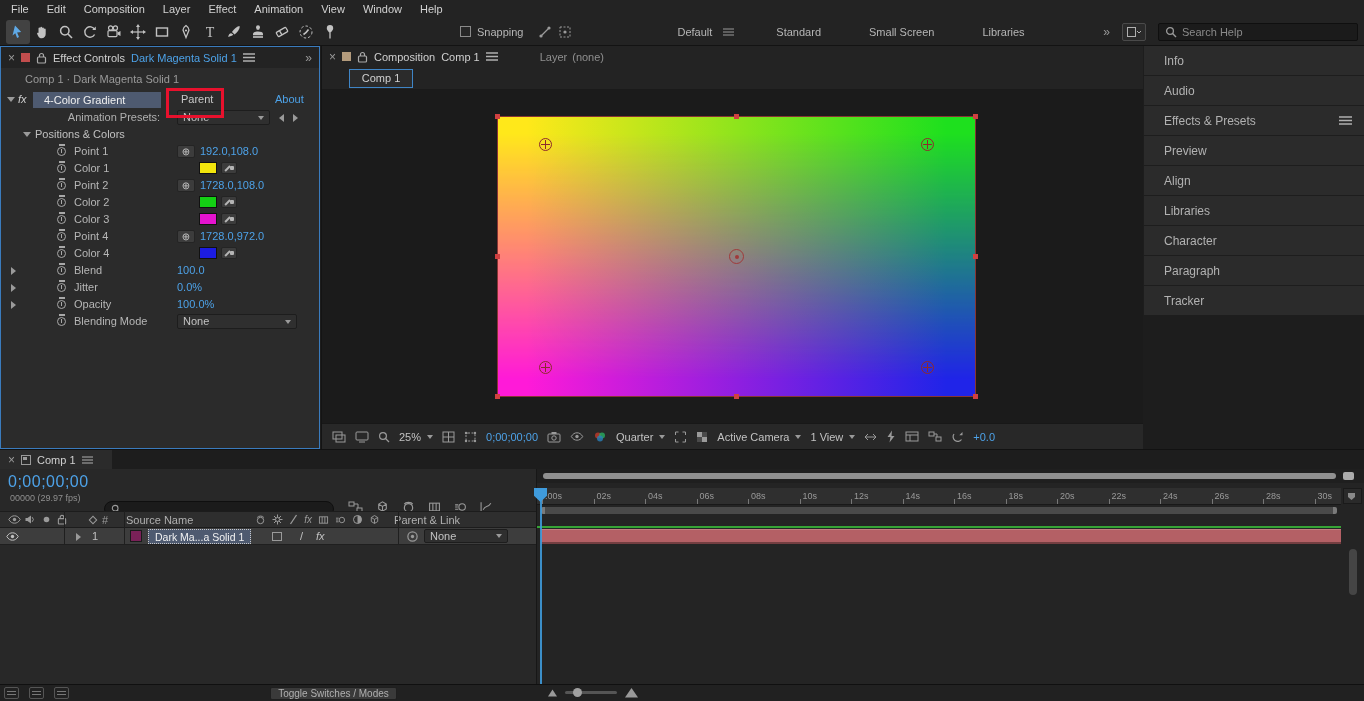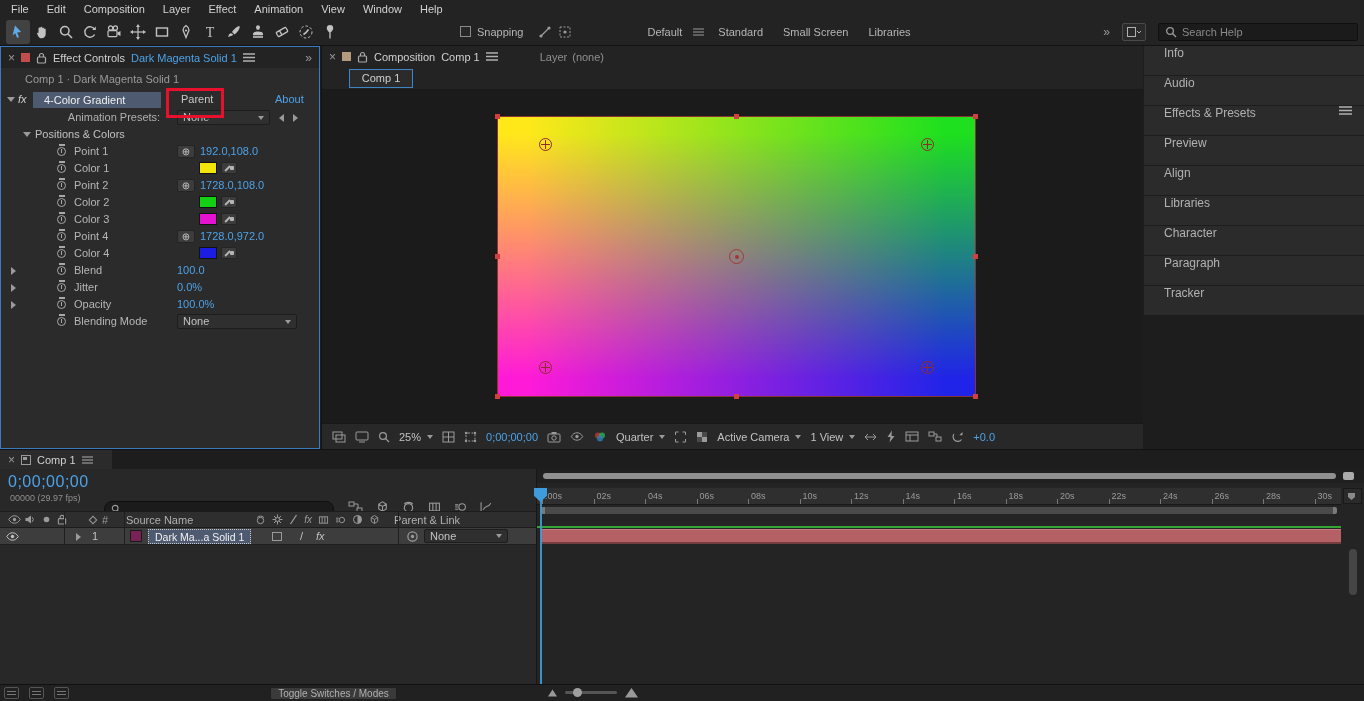--- a/index.html
+++ b/index.html
@@ -48,21 +48,21 @@
 .dd{display:inline-flex;align-items:center;justify-content:space-between;background:#2f2f2f;border:1px solid #1d1d1d;border-radius:2px;padding:0 5px;height:15px;color:#c2c2c2;line-height:13px}
 
 .cp{position:absolute;width:13px;height:13px;border:1.6px solid #8e2c2c;border-radius:50%}
 .cp::before{content:"";position:absolute;left:50%;top:1px;bottom:1px;width:1.5px;margin-left:-.75px;background:#8e2c2c}
 .cp::after{content:"";position:absolute;top:50%;left:1px;right:1px;height:1.5px;margin-top:-.75px;background:#8e2c2c}
 .ctr{position:absolute;width:15px;height:15px;border:1.6px solid #a03a3a;border-radius:50%}
 .ctr::before{content:"";position:absolute;left:50%;top:50%;width:4px;height:4px;margin:-2px;background:#a03a3a;border-radius:50%}
 .hdl{position:absolute;width:5px;height:5px;background:#d04040}
 .vbar-item{flex:none;display:inline-flex;align-items:center}
 
-.dock-row{height:29px;margin-bottom:1px;background:#2b2b2b;display:flex;align-items:flex-start;padding-left:20px;font-size:12px;color:#b2b2b2}
+.dock-row{height:29px;margin-bottom:1px;background:#2b2b2b;display:flex;align-items:center;padding-left:20px;font-size:12px;color:#b2b2b2}
 
 .tick{flex:none;width:51.5px;position:relative;color:#9a9a9a;font-size:9px;padding-left:3px}
 .tick::before{content:"";position:absolute;left:0;bottom:-3px;width:1px;height:5px;background:#777}
 .mini-btn{width:15px;height:12px;border:1px solid #555;border-radius:2px;margin-right:10px;position:relative}
 .mini-btn::before{content:"";position:absolute;left:2px;right:2px;top:3px;height:1px;background:#777;box-shadow:0 3px 0 #777}
 .toggle-btn{position:absolute;left:270px;top:2px;width:127px;height:13px;background:#3a3a3a;border:1px solid #1f1f1f;border-radius:2px;font-size:10px;color:#b0b0b0;text-align:center;line-height:11px}
 .colsep{position:absolute;top:61px;height:34px;width:1px;background:#1f1f1f}
 </style>
 </head>
 <body>
@@ -182,21 +182,21 @@
           </svg>
         </span>
       <span class="mi">
           <svg width="14" height="14" viewBox="0 0 14 14">
             <rect x="2" y="2" width="10" height="10" fill="none" stroke="#9a9a9a" stroke-dasharray="2 1.5"></rect>
             <circle cx="7" cy="7" r="1.6" fill="#9a9a9a"></circle>
           </svg>
         </span>
     </span>
 
-    <span class="flex" style="margin-left:70px;gap:8px">
+    <span class="flex" style="margin-left:100px;gap:36px">
       <span class="flex" style="gap:5px">
         <span class="ws blue">Default</span>
         <span class="mi">
             <svg width="11" height="8" viewBox="0 0 11 8">
               <path d="M0 1h11M0 4h11M0 7h11" stroke="#9a9a9a" stroke-width="1.2"></path>
             </svg>
           </span>
       </span>
       <span class="ws">Standard</span>
       <span class="ws">Small Screen</span>

